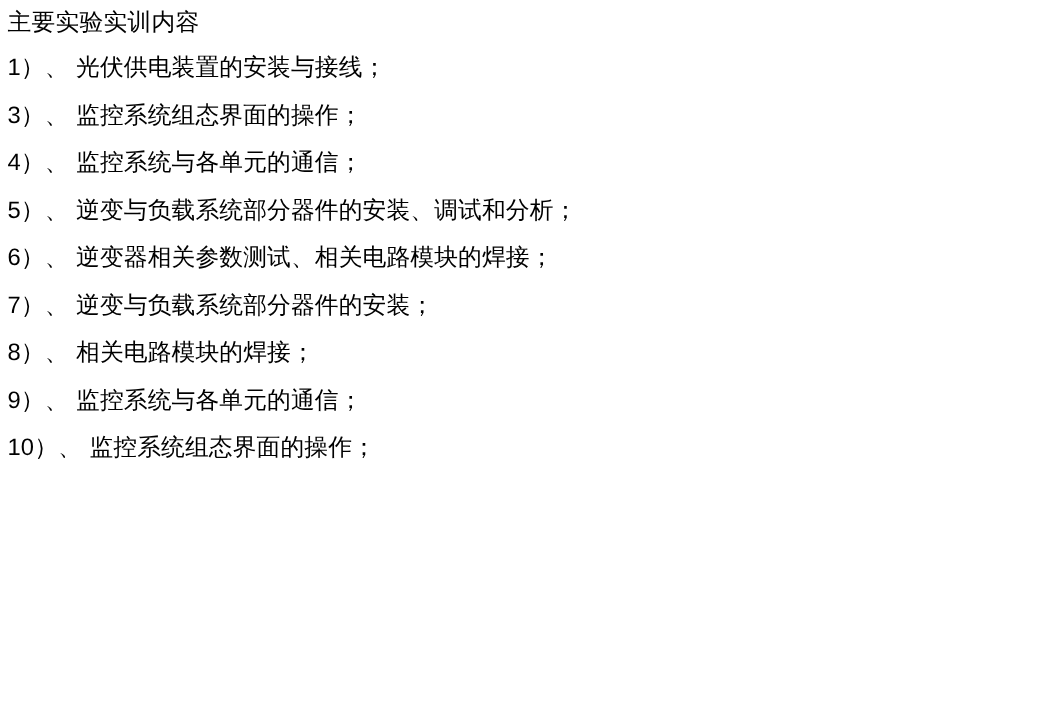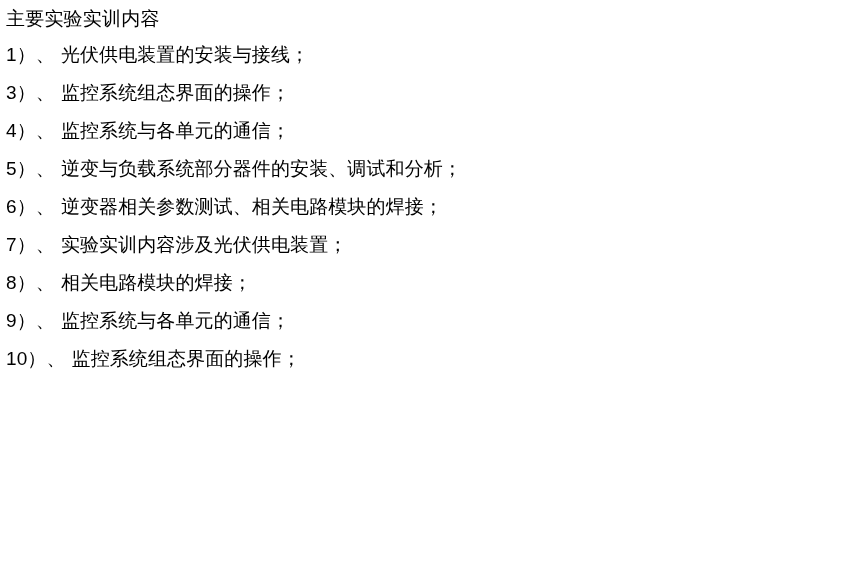--- a/index.html
+++ b/index.html
@@ -72,21 +72,21 @@
     <li>
       <span class="item-num">4）、</span><span class="item-text">监控系统与各单元的通信；</span>
     </li>
     <li>
       <span class="item-num">5）、</span><span class="item-text">逆变与负载系统部分器件的安装、调试和分析；</span>
     </li>
     <li>
       <span class="item-num">6）、</span><span class="item-text">逆变器相关参数测试、相关电路模块的焊接；</span>
     </li>
     <li>
-      <span class="item-num">7）、</span><span class="item-text">实验实训内容涉及光伏供电装置；</span>
+      <span class="item-num">7）、</span><span class="item-text">逆变与负载系统部分器件的安装；</span>
     </li>
     <li>
       <span class="item-num">8）、</span><span class="item-text">相关电路模块的焊接；</span>
     </li>
     <li>
       <span class="item-num">9）、</span><span class="item-text">监控系统与各单元的通信；</span>
     </li>
     <li>
       <span class="item-num">10）、</span><span class="item-text">监控系统组态界面的操作；</span>
     </li>

